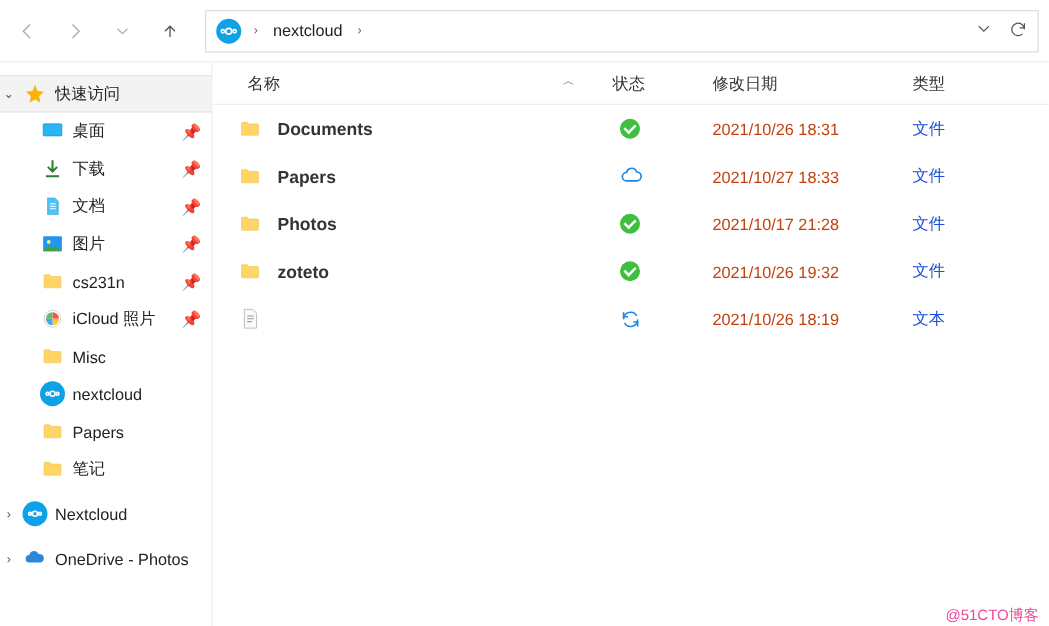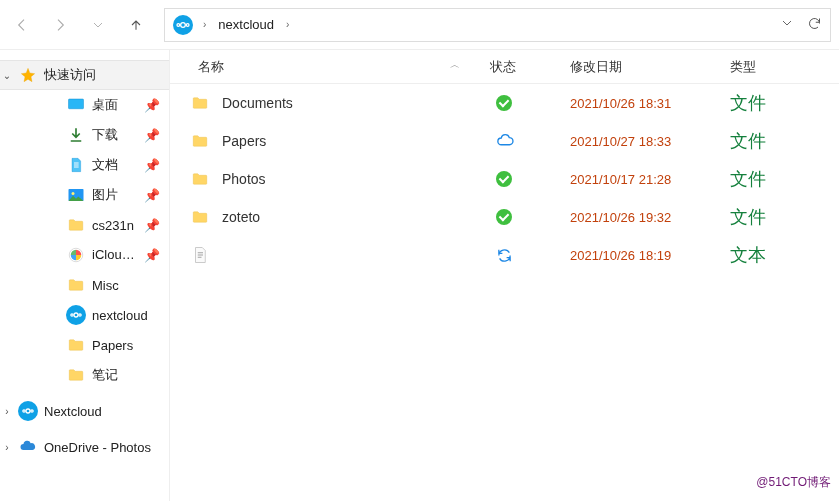--- a/index.html
+++ b/index.html
@@ -22,43 +22,43 @@
   .main { display:flex; height:calc(501px - 50px); }
   
   
   .sidebar { width:170px; border-right:1px solid #eee; padding-top:10px; overflow:hidden; }
   .side-row { display:flex; align-items:center; height:30px; padding:0 8px 0 2px; gap:6px; font-size:13px; color:#222; cursor:pointer; }
   .side-row.header { background:#f3f3f3; border-top:1px solid #e5e5e5; border-bottom:1px solid #e5e5e5; }
   .side-row .caret { width:10px; text-align:center; color:#555; font-size:10px; }
   .side-row .icon { width:20px; height:20px; display:flex; align-items:center; justify-content:center; }
   .side-row .label { flex:1; white-space:nowrap; overflow:hidden; text-overflow:ellipsis; }
   .side-row .pin { color:#777; font-size:13px; }
-  .side-sub { padding-left:14px;margin-left:34px; }
+  .side-sub { padding-left:14px; }
   .folder-svg { fill:#ffd666; stroke:#e6b73a; stroke-width:0.5; }
   
   
   .filearea { flex:1; overflow:hidden; }
   .colhdr { display:flex; align-items:center; height:34px; border-bottom:1px solid #eee; color:#333; font-size:13px; }
   .col-name { flex:0 0 320px; padding-left:28px; display:flex; }
   .col-status { flex:0 0 80px; }
   .col-date { flex:0 0 160px; }
   .col-type { flex:1; }
   .sort-ind { color:#777; font-size:10px; margin-left:auto; margin-right:30px; }
   .filerow { display:flex; align-items:center; height:38px; font-size:14px; color:#333; cursor:pointer; }
-  .filerow .fname { flex:0 0 320px; padding-left:20px; display:flex; align-items:center; gap:12px; }
+  .filerow .fname { flex:0 0 320px; padding-left:20px; display:flex; align-items:center; gap:12px;font-weight:bold; }
   .filerow .fstatus { flex:0 0 80px; display:flex; justify-content:flex-start; padding-left:6px; }
   .filerow .fdate { flex:0 0 160px; color:#c2410c; font-size:13px; }
-  .filerow .ftype { flex:1; color:#15803d; font-size:18px; }
+  .filerow .ftype { flex:1; color:#1d4ed8; font-size:13px; }
   .status-green { width:16px; height:16px; border-radius:50%; background:#3fbf3f; display:flex; align-items:center; justify-content:center; }
   .status-green::after { content:""; width:4px; height:7px; border:solid #fff; border-width:0 2px 2px 0; transform:rotate(45deg) translate(-1px,-1px); }
   .status-cloud svg { display:block; }
   .status-sync svg { display:block; }
   .file-icon { width:20px; height:20px; display:flex; align-items:center; justify-content:center; }
   
-  .watermark { position:absolute; right:8px; bottom:10px; color:#701a75; font-size:12px;margin-top:44px; }
+  .watermark { position:absolute; right:8px; bottom:0; color:#ec4899; font-size:12px;margin-top:44px; }
 </style>
 </head>
 <body>
 
 <div class="topbar">
   <div class="nav-btns">
     <span class="nav-btn">
       <svg width="18" height="18" viewBox="0 0 24 24">
           <path d="M15 4l-8 8 8 8" stroke="currentColor" stroke-width="1.6" fill="none"></path>
         </svg>

